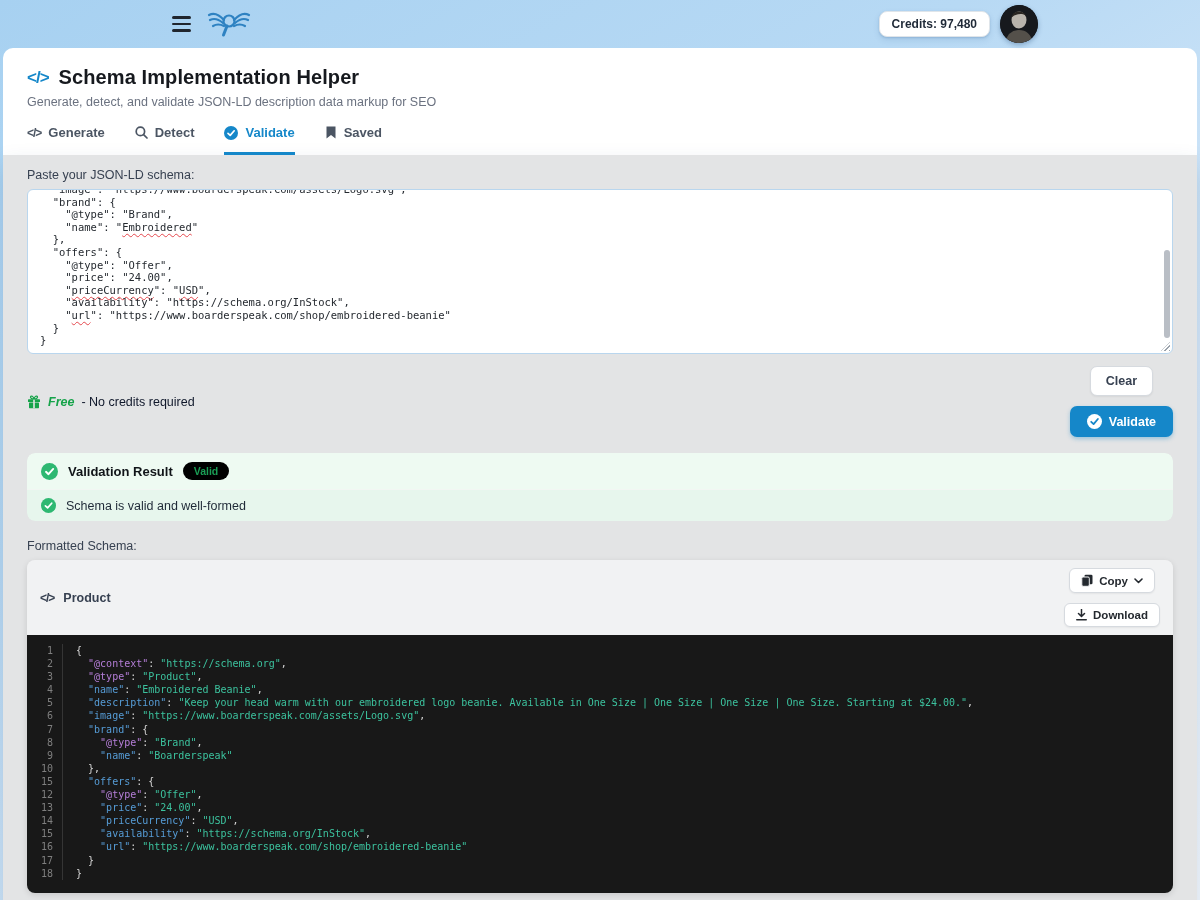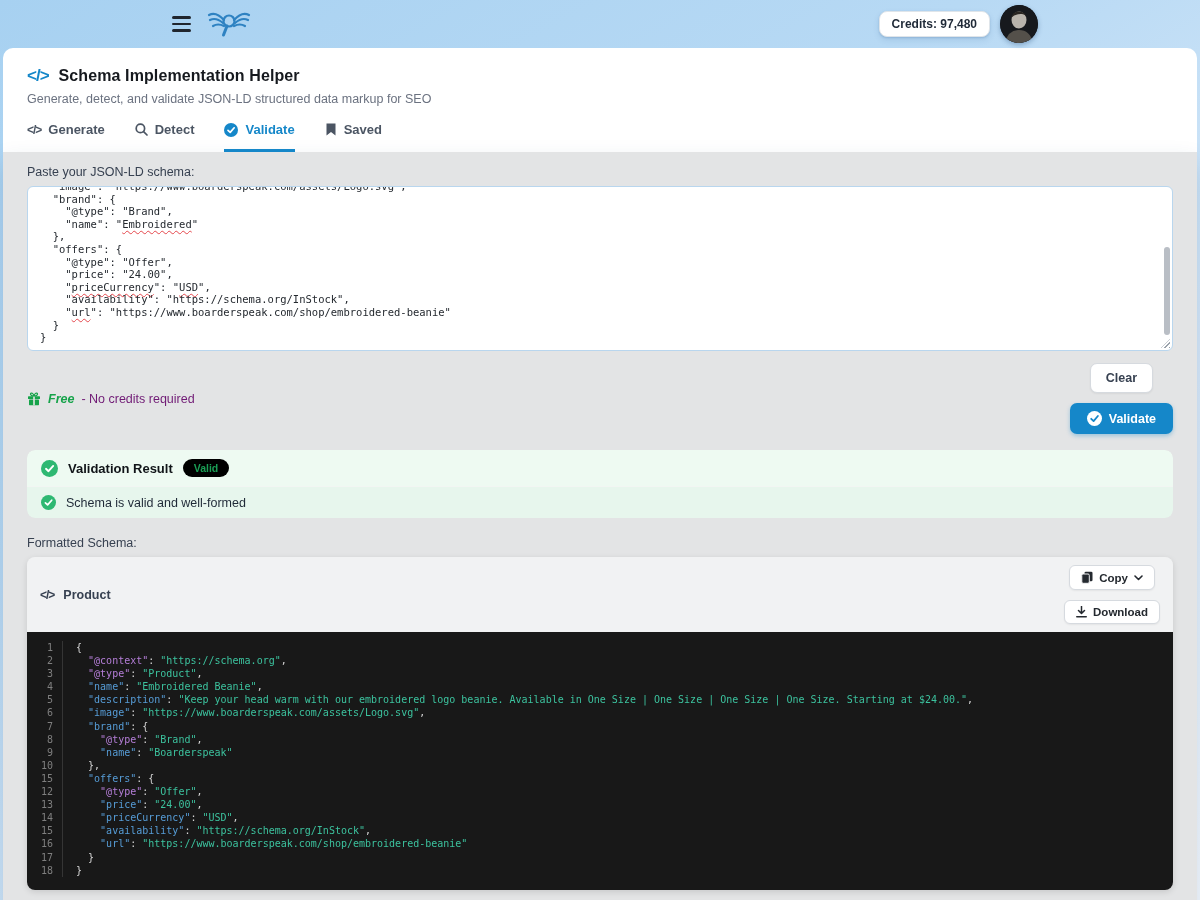--- a/index.html
+++ b/index.html
@@ -16,41 +16,41 @@
   .hamburger { display:flex; flex-direction:column; gap:4px; cursor:pointer; padding:4px 2px; }
   .hamburger span { display:block; width:19px; height:2.5px; background:#20262e; border-radius:2px; }
   .topbar-right { display:flex; align-items:center; gap:10px; }
   .credits-pill { background:#fff; border:1px solid #dfe5ea; border-radius:8px; padding:5px 12px; font-size:12px; font-weight:600; color:#1f2937; box-shadow:0 1px 2px rgba(30,80,140,.18), 0 3px 6px rgba(30,80,140,.12); }
   .avatar { width:38px; height:38px; border-radius:50%; overflow:hidden; box-shadow:0 2px 5px rgba(20,60,110,.35); background:#15181c; }
 
   
   .card { margin:0 3px; border-radius:10px 10px 0 0; background:#fff; padding:18px 24px 0 24px; }
   .title-row { display:flex; align-items:center; gap:10px; }
   .title-code-icon { color:#1587c9; font-weight:700; font-size:17px; letter-spacing:-1px; }
-  .page-title { font-size:16px; font-weight:700; color:#16191e; letter-spacing:.1px; }
+  .page-title { font-size:20px; font-weight:700; color:#16191e; letter-spacing:.1px; }
   .page-subtitle { margin-top:6px; font-size:12.5px; color:#6b7280; }
   .tabs { display:flex; gap:30px; margin-top:16px; }
   .tab { display:flex; align-items:center; gap:7px; font-size:13px; font-weight:600; color:#4b5563; padding-bottom:12px; border-bottom:3px solid transparent; cursor:pointer; }
   .tab.active { color:#1587c9; border-bottom-color:#1587c9; }
   .tab .glyph { font-size:12px; letter-spacing:-1px; font-weight:700; }
 
   
   .workspace { margin:0 3px; background:#e3e4e5; border-radius:0 0 10px 10px; padding:13px 24px 28px; box-shadow:0 12px 24px rgba(40,70,110,.18); }
   .field-label { font-size:12.5px; color:#374151; margin-bottom:7px; }
 
   .editor { position:relative; background:#fff; border:1px solid #b9d6ee; border-radius:6px; height:165px; overflow:hidden; }
   .editor pre { margin:-7px 14px 0 12px; font-family:"DejaVu Sans Mono", monospace; font-size:10.5px; line-height:12.6px; color:#24292f; white-space:pre; }
   .sq { text-decoration:underline wavy #e5484d; text-decoration-thickness:1px; text-underline-offset:2px; }
   .editor-scrollbar { position:absolute; right:2px; top:60px; width:6px; height:88px; background:#b9bec5; border-radius:3px; }
   .resize-handle { position:absolute; right:2px; bottom:2px; width:9px; height:9px; clip-path:polygon(100% 0,100% 100%,0 100%); background:repeating-linear-gradient(135deg,transparent 0 2px,#9aa2ab 2px 3.2px); }
 
   .actions-row { display:flex; align-items:center; justify-content:space-between; margin-top:12px; }
   .free-note { display:flex; align-items:center; gap:7px; font-size:12.5px; }
   .free-word { color:#16a34a; font-weight:700;font-style:italic; }
-  .free-rest { color:#701a75; }
+  .free-rest { color:#0f172a; }
   .btn { display:inline-flex; align-items:center; gap:7px; border-radius:7px; font-size:12.5px; font-weight:600; cursor:pointer; border:1px solid transparent; }
   .btn-secondary { background:#fff; border-color:#d6dadf; color:#374151; padding:7px 15px; box-shadow:0 1px 2px rgba(0,0,0,.06); }
   .btn-primary { background:#1587c9; color:#fff; padding:7px 16px; box-shadow:0 2px 4px rgba(21,135,201,.35); }
   .btn-group { display:flex; align-items:center; gap:10px;flex-direction:column; }
 
   
   .result-panel { margin-top:16px; border-radius:8px; overflow:hidden; }
   .result-header { background:#eefaf2; display:flex; align-items:center; gap:10px; padding:9px 14px; border-radius:8px 8px 0 0; }
   .result-title { font-size:13px; font-weight:700; color:#101418; }
   .result-badge { background:#000000; color:#1a9e55; font-size:10.5px; font-weight:700; padding:3px 11px; border-radius:10px; }
@@ -106,21 +106,21 @@
       </svg>
     </div>
   </div>
 </div>
 
 <div class="card">
   <div class="title-row">
     <span class="title-code-icon">&lt;/&gt;</span>
     <h1 class="page-title">Schema Implementation Helper</h1>
   </div>
-  <div class="page-subtitle">Generate, detect, and validate JSON-LD structured data markup for SEO</div>
+  <div class="page-subtitle">Generate, detect, and validate JSON-LD description data markup for SEO</div>
 
   <div class="tabs">
     <div class="tab">
       <span class="glyph">&lt;/&gt;</span>
       <span>Generate</span>
     </div>
     <div class="tab">
       <span>
         <svg width="13" height="13" viewBox="0 0 13 13">
             <circle cx="5.4" cy="5.4" r="4.2" fill="none" stroke="#4b5563" stroke-width="1.7"></circle>

